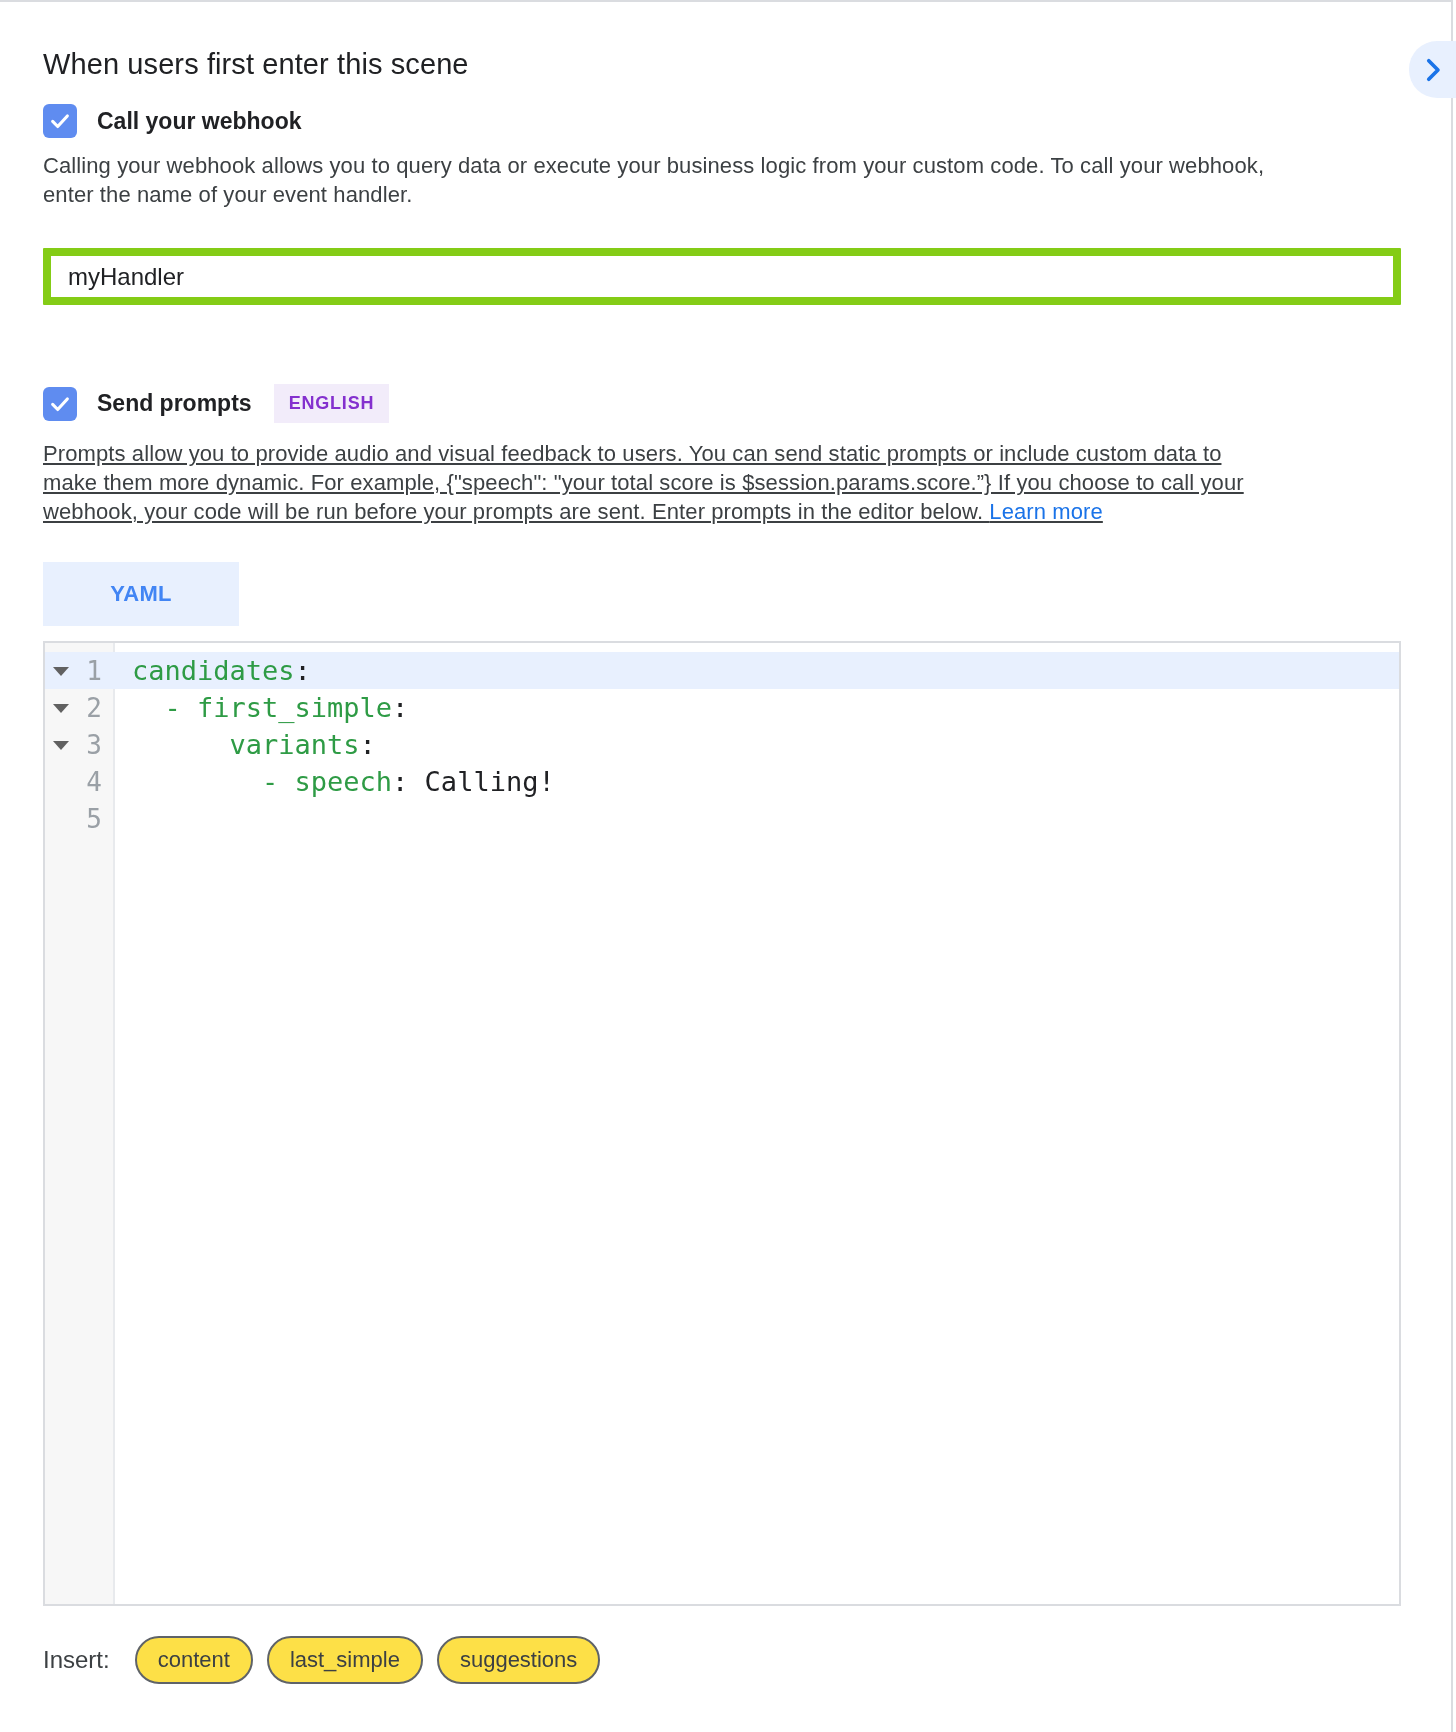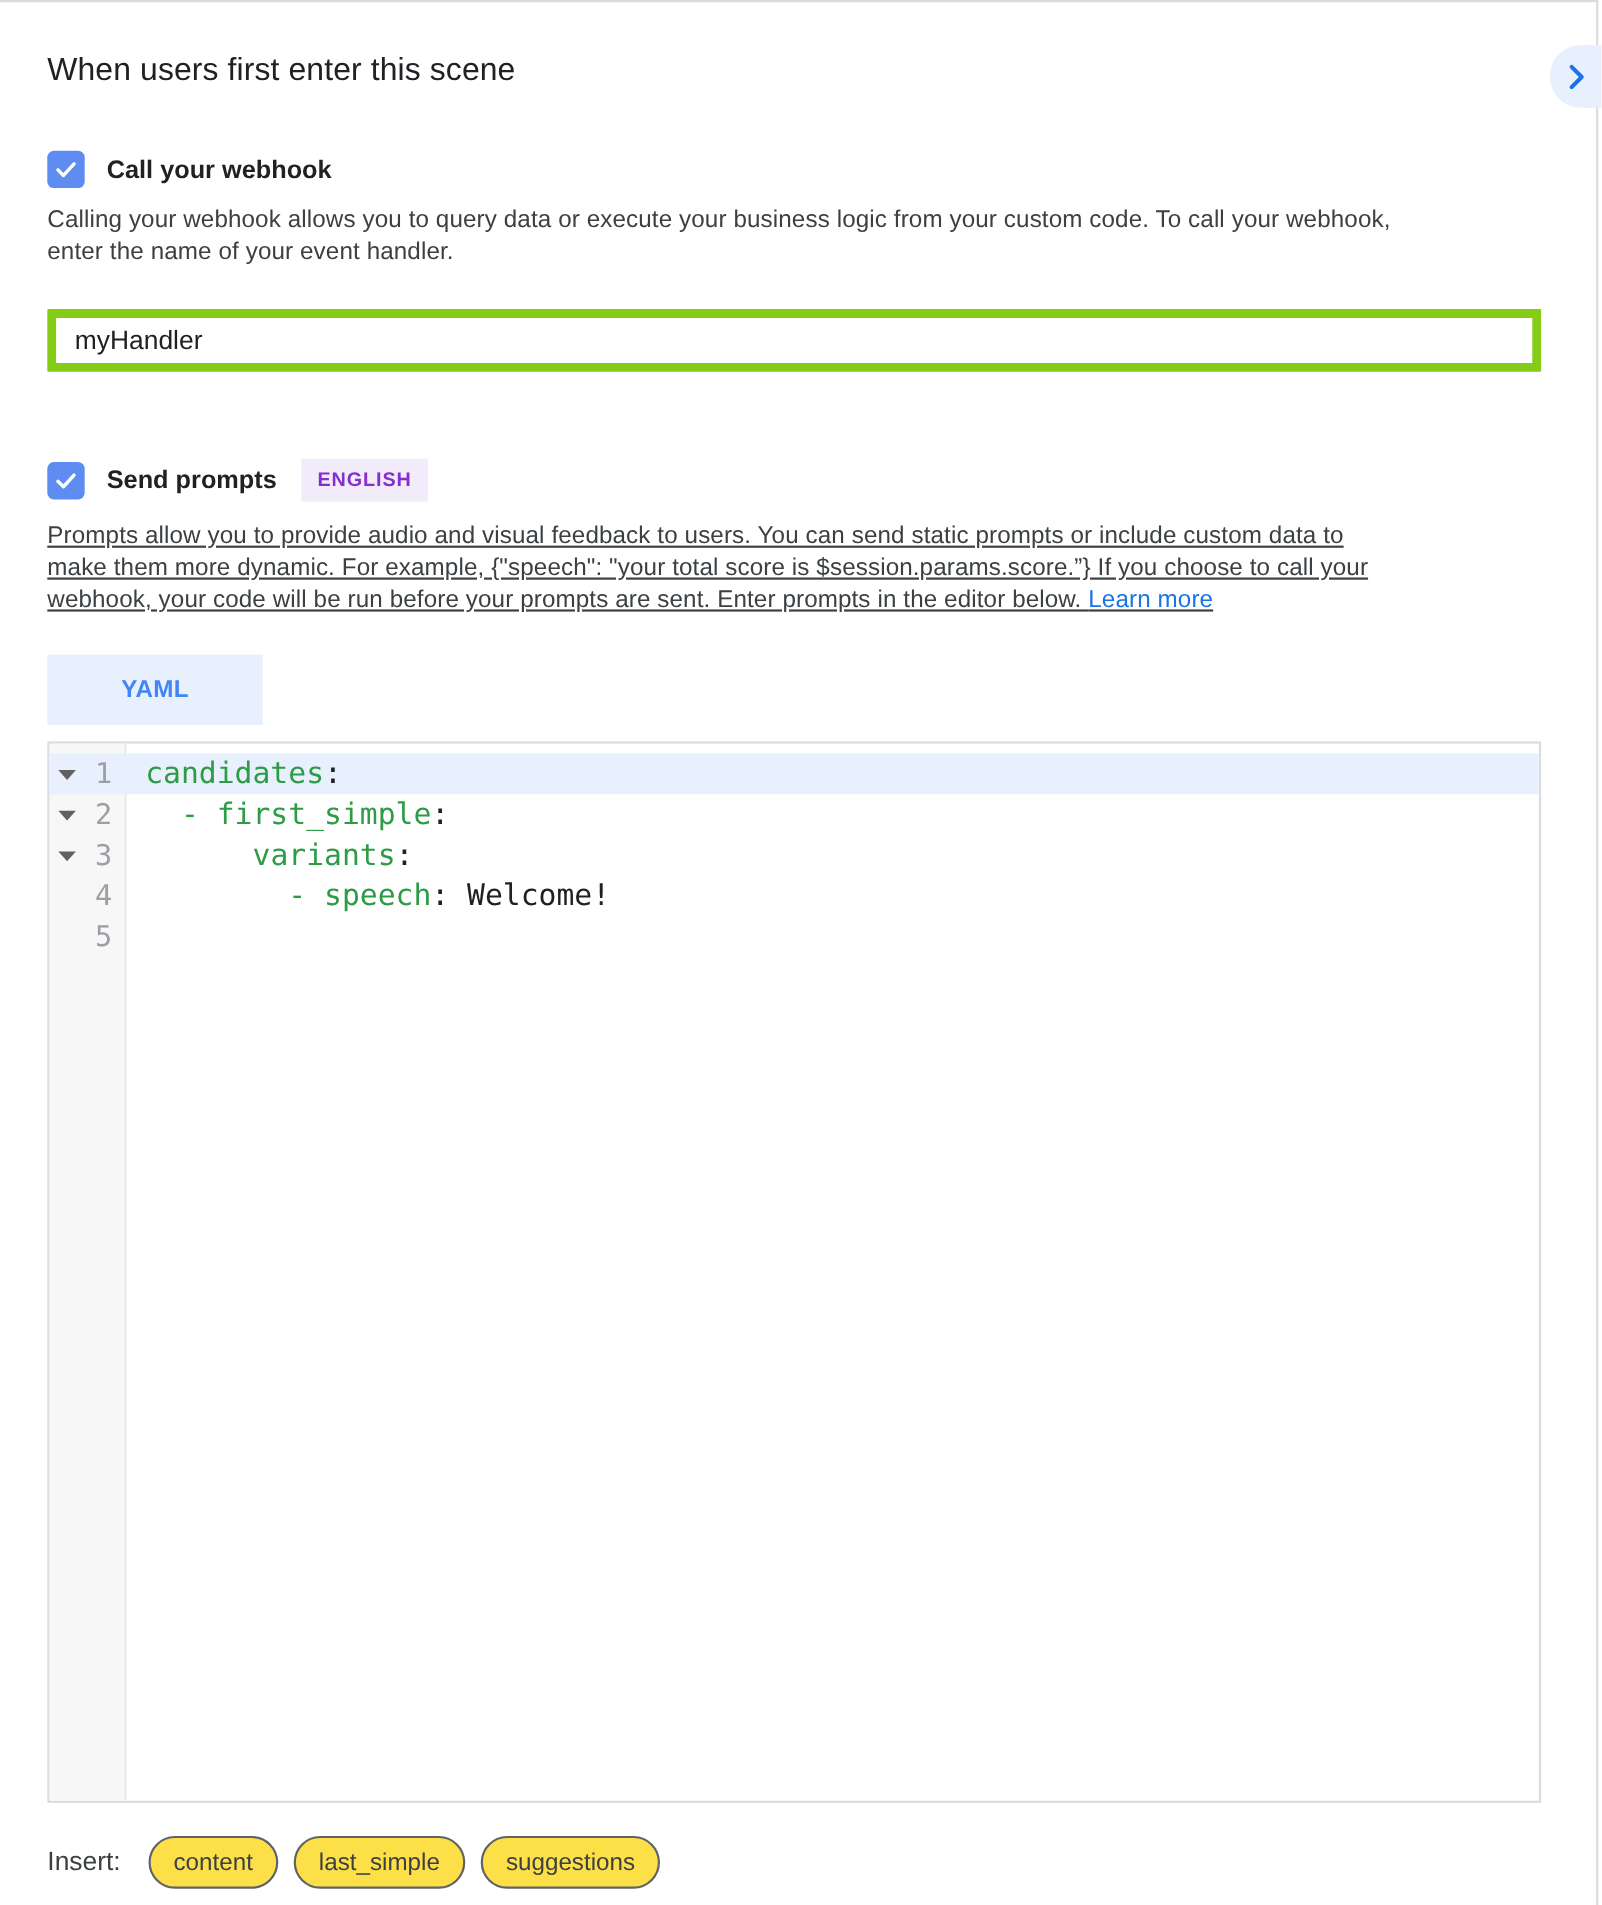--- a/index.html
+++ b/index.html
@@ -36,21 +36,21 @@
     background: #e8f0fe;
     border: none;
     border-radius: 28px 0 0 28px;
     display: flex; align-items: center; justify-content: flex-end;
     padding-right: 6px;
     cursor: pointer;
   }
 
   .check-row {
     display: flex; align-items: center;
-    margin-top: 56px;
+    margin-top: 23px;
   }
   .check-row.second { margin-top: 79px; }
   .checkbox {
     width: 34px; height: 34px;
     background: #5f8cf0;
     border-radius: 6px;
     display: flex; align-items: center; justify-content: center;
     flex: 0 0 auto;
     cursor: pointer;
   }
@@ -245,21 +245,21 @@
           <div class="gutter-cell">
             <span class="fold-arrow"></span>
             <span class="line-number">3</span>
           </div>
           <div class="code-cell"><span class="tok-plain">      </span><span class="tok-key">variants</span><span class="tok-plain">:</span></div>
         </div>
         <div class="code-line">
           <div class="gutter-cell">
             <span class="line-number">4</span>
           </div>
-          <div class="code-cell"><span class="tok-plain">        </span><span class="tok-key">- speech</span><span class="tok-plain">:</span><span class="tok-plain"> Welcome!</span></div>
+          <div class="code-cell"><span class="tok-plain">        </span><span class="tok-key">- speech</span><span class="tok-plain">:</span><span class="tok-plain"> Calling!</span></div>
         </div>
         <div class="code-line">
           <div class="gutter-cell">
             <span class="line-number">5</span>
           </div>
           <div class="code-cell"></div>
         </div>
       </div>
   </div>
 

